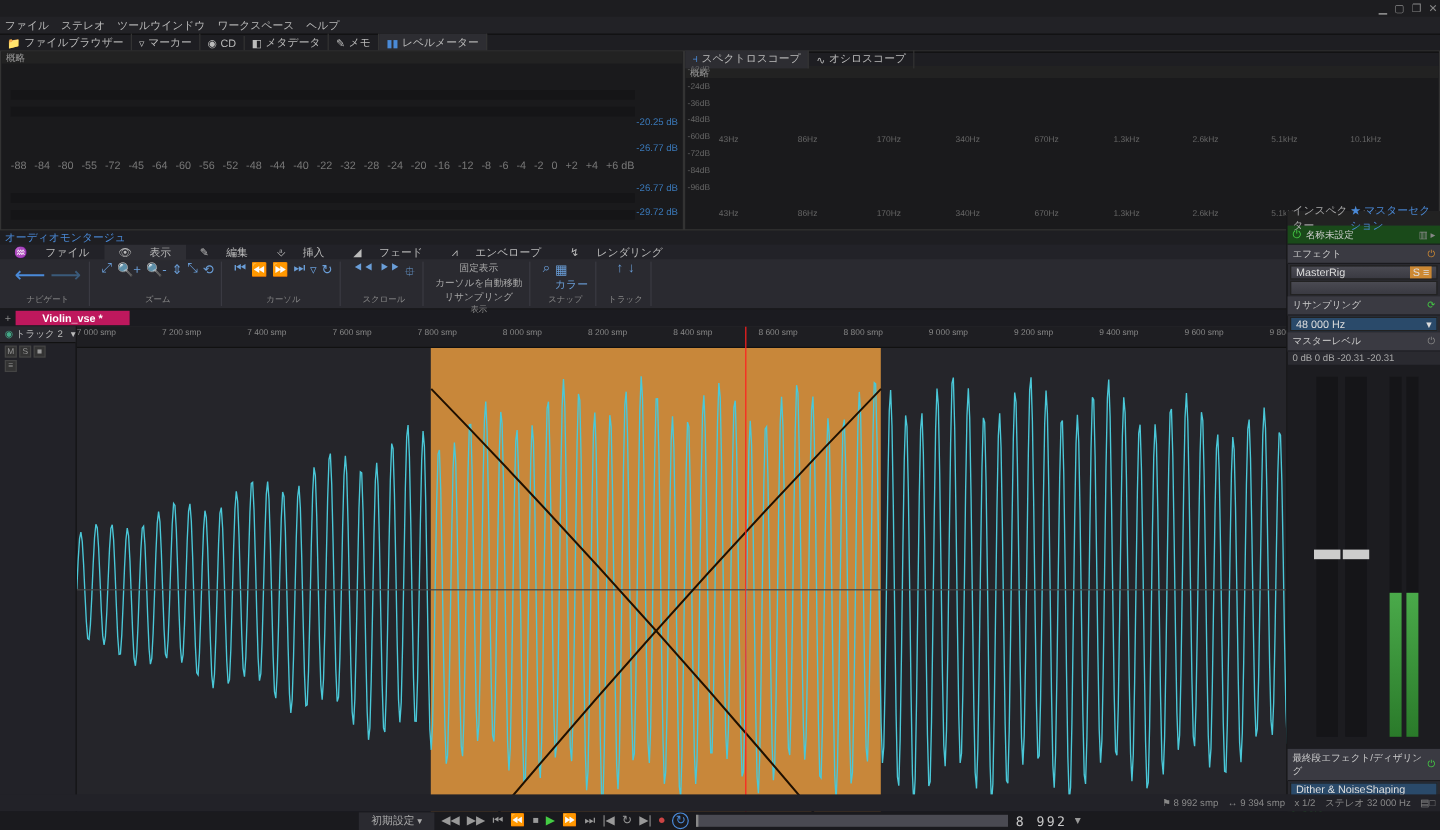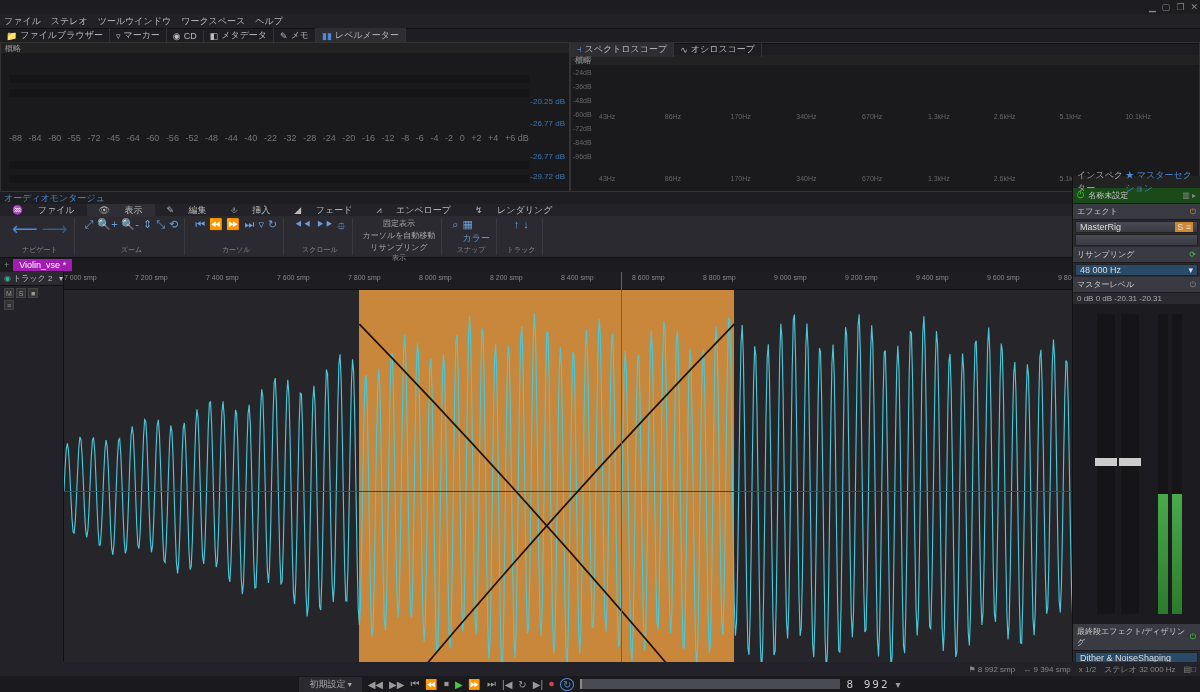--- a/index.html
+++ b/index.html
@@ -36,21 +36,21 @@
 .rgroup { display:flex; flex-direction:column; align-items:center; border-right:1px solid #3a3a42; padding:0 6px; height:100%; justify-content:space-between; }
 .rgroup .icons { display:flex; gap:4px; flex-wrap:wrap; }
 .rgroup .icons span { color:#6a9ed8; font-size:11px; cursor:pointer; }
 .rgroup .gl { color:#888; font-size:7px; }
 .rgroup .opts { display:flex; flex-direction:column; gap:1px; }
 .rgroup .opts span { color:#aaa; font-size:8px;text-align:center; }
 
 .main { display:flex; height:420px; }
 .trackcol { width:64px; background:#222228; border-right:1px solid #111; }
 .tabstrip { height:14px; background:#1b1b20; display:flex; align-items:center; }
-.tabstrip .ftab { background:#a21caf; color:#fff; padding:1px 6px; font-size:8px; }
+.tabstrip .ftab { background:#be185d; color:#fff; padding:1px 22px; font-size:8px;font-weight:bold; }
 .trackheader { height:14px; background:#2a2a30; border-bottom:1px solid #111; display:flex; align-items:center; padding-left:4px; }
 .trackheader span { font-size:8px; color:#bbb; }
 .trackctrl { padding:2px 4px; }
 .trackctrl .btns { display:flex; gap:2px; }
 .trackctrl .btns span { width:10px; height:10px; background:#333; color:#999; font-size:7px; display:flex; align-items:center; justify-content:center; border:1px solid #444; cursor:pointer; }
 .wavearea { flex:1; background:#25252a; position:relative; overflow:hidden; }
 .ruler { height:18px; background:#1e1e22; position:relative; border-bottom:1px solid #111; }
 .ruler .tick { position:absolute; top:2px; color:#888; font-size:7px; }
 .selregion { position:absolute; top:18px; bottom:0; background:#c8873a; }
 .playhead { position:absolute; top:0; bottom:0; width:1px; background:#ff2020; }

